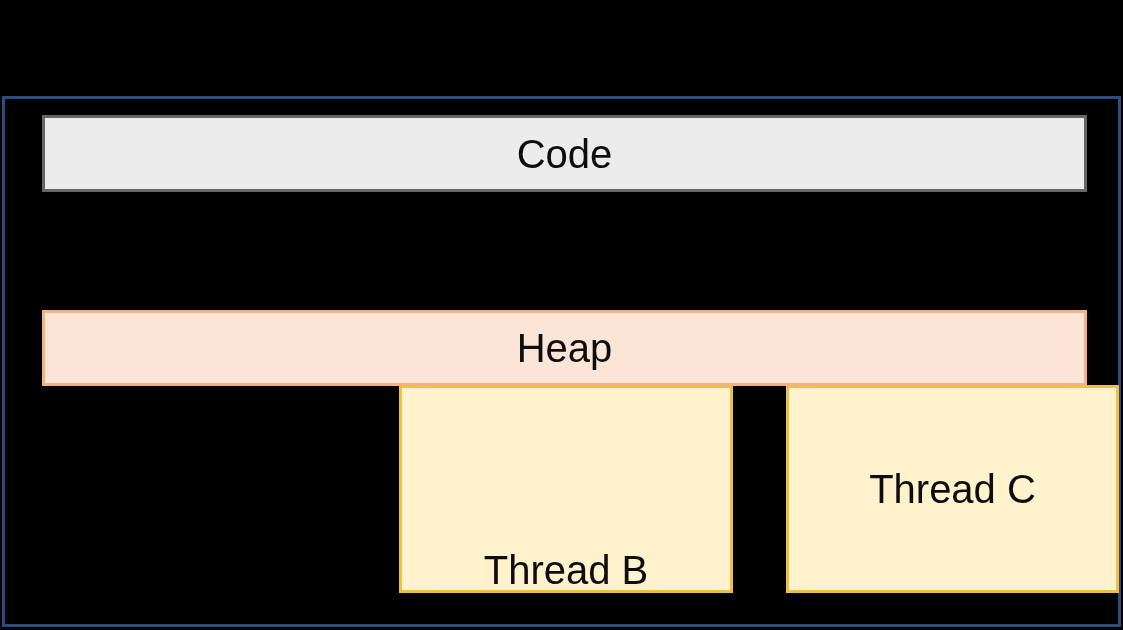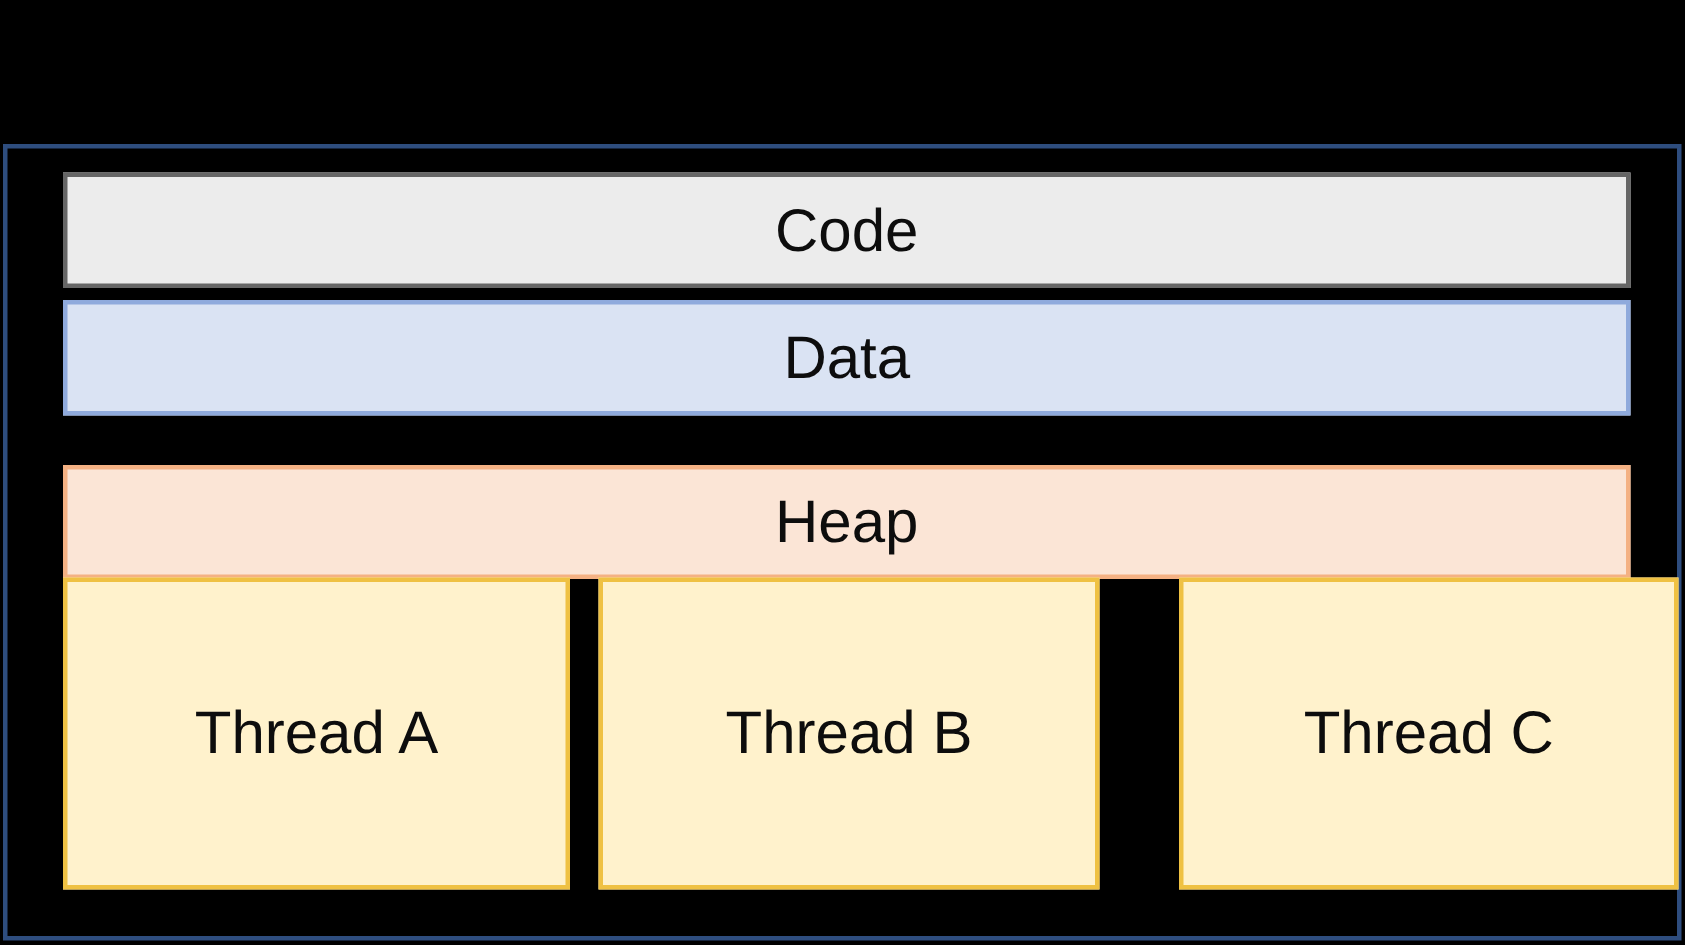--- a/index.html
+++ b/index.html
@@ -69,33 +69,27 @@
 <body style="background: rgb(0, 0, 0);">
 
 <div class="canvas">
 
   <div class="process-box" style="border-color: rgb(46, 77, 126);"></div>
 
   <div class="segment-bar seg-code" style="background-color: rgb(236, 236, 236); border-color: rgb(102, 102, 102);">
     <span>Code</span>
   </div>
 
-  <div class="segment-bar seg-data" style="background-color: rgb(218, 227, 243); border-color: rgb(143, 170, 220);">
-    <span>Data</span>
-  </div>
 
   <div class="segment-bar seg-heap" style="background-color: rgb(251, 229, 214); border-color: rgb(244, 177, 131); margin-top: 24px;">
     <span>Heap</span>
   </div>
 
-  <div class="thread-box thread-a" style="background-color: rgb(255, 242, 204); border-color: rgb(239, 193, 67);">
-    <span>Thread A</span>
-  </div>
 
-  <div class="thread-box thread-b" style="background-color: rgb(255, 242, 204); border-color: rgb(239, 193, 67);">
+  <div class="thread-box thread-b" style="background-color: rgb(255, 242, 204); border-color: rgb(239, 193, 67); align-items: flex-end;">
     <span>Thread B</span>
   </div>
 
   <div class="thread-box thread-c" style="background-color: rgb(255, 242, 204); border-color: rgb(239, 193, 67);">
     <span>Thread C</span>
   </div>
 
 </div>
 
 </body></html>

